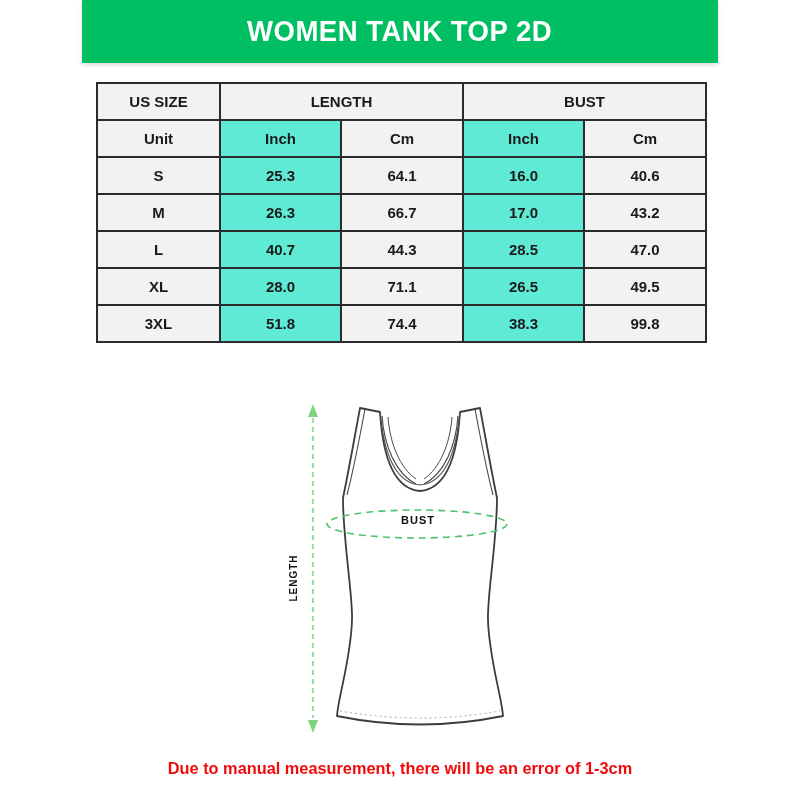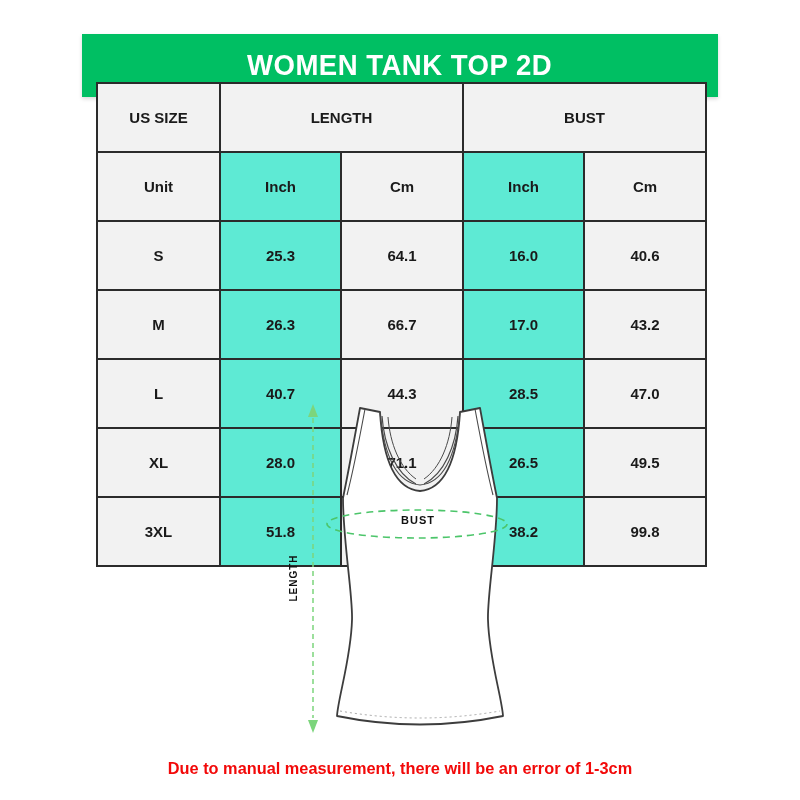--- a/index.html
+++ b/index.html
@@ -6,33 +6,32 @@
   body {
     width:800px; height:800px; position:relative; overflow:hidden;
     background:#ffffff;
     font-family:"Liberation Sans", sans-serif;
   }
   .banner {
     position:absolute; left:82px; top:0; width:636px; height:63px;
     background:var(--banner_green,#00bf63);
     display:flex; align-items:center; justify-content:center;
     box-shadow:0 2px 4px rgba(0,0,0,.15);
-    margin-top:34px;
   }
   .banner .title-text {
     color:#ffffff; font-weight:bold; font-size:29px; letter-spacing:.5px;
     transform:scaleX(.95); white-space:nowrap;
   }
   table.size-chart {
     position:absolute; left:96px; top:82px; width:609px;
     border-collapse:collapse; table-layout:fixed;
   }
   table.size-chart th, table.size-chart td {
     border:2px solid var(--table_border,#2b2b2b);
-    height:35px; padding:16px;
+    height:35px; padding:0;
     text-align:center; vertical-align:middle;
     font-weight:bold; font-size:15px; color:#1a1a1a;
   }
   .g { background:var(--cell_gray,#f2f2f2); }
   .w { background:#5eead4; }
   .diagram-wrap { position:absolute; left:270px; top:396px; width:260px; height:345px; }
   .note {
     position:absolute; left:0; top:759px; width:800px;
     text-align:center; font-weight:bold; font-size:17px;
     color:var(--note_red,#f20909); transform:scaleX(.96);
@@ -91,21 +90,21 @@
       <td class="g">XL</td>
       <td class="w">28.0</td>
       <td class="g">71.1</td>
       <td class="w">26.5</td>
       <td class="g">49.5</td>
     </tr>
     <tr>
       <td class="g">3XL</td>
       <td class="w">51.8</td>
       <td class="g">74.4</td>
-      <td class="w">38.2</td>
+      <td class="w">38.3</td>
       <td class="g">99.8</td>
     </tr>
   </tbody>
 </table>
 
 <div class="diagram-wrap">
 <svg width="260" height="345" viewBox="0 0 260 345">
 
   <path d="M 90,12 C 84,45 78,78 73,102 C 73,145 83,200 82,224 C 81,262 68,302 67,320
            Q 150,337 233,320 C 232,302 219,262 218,224 C 217,200 227,145 227,102

